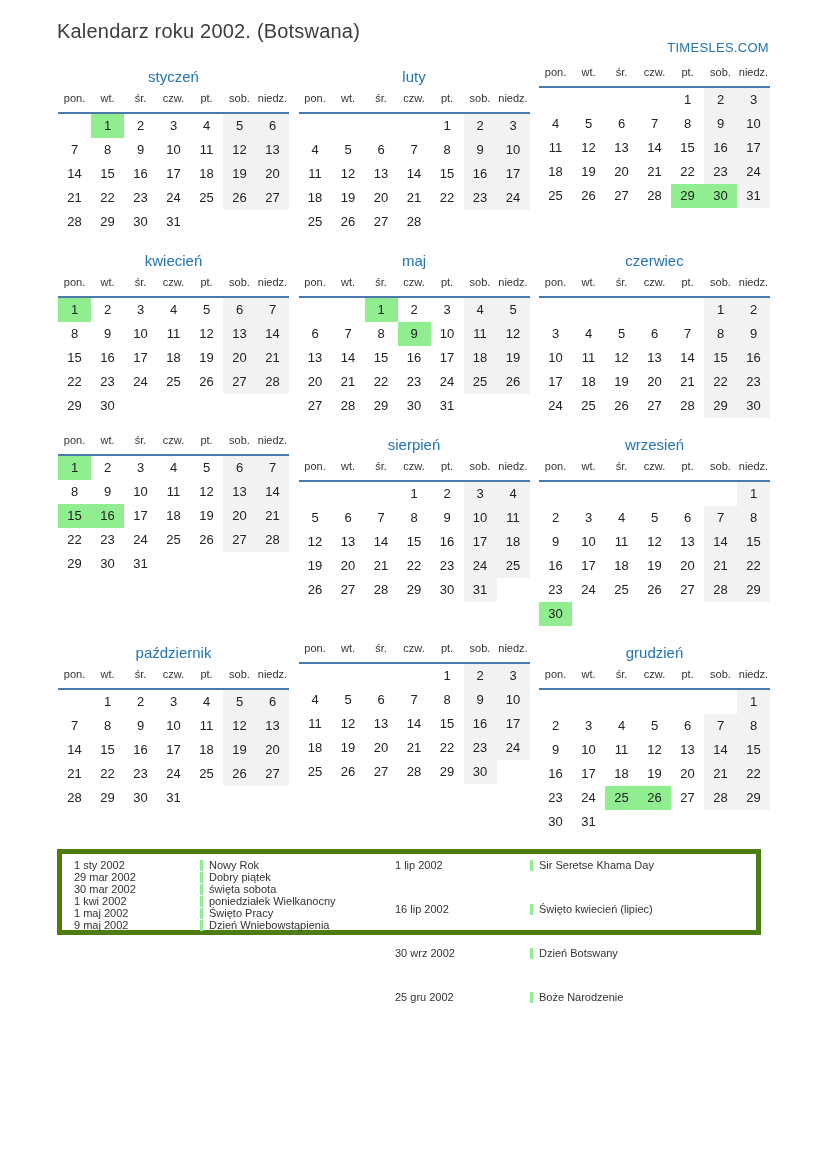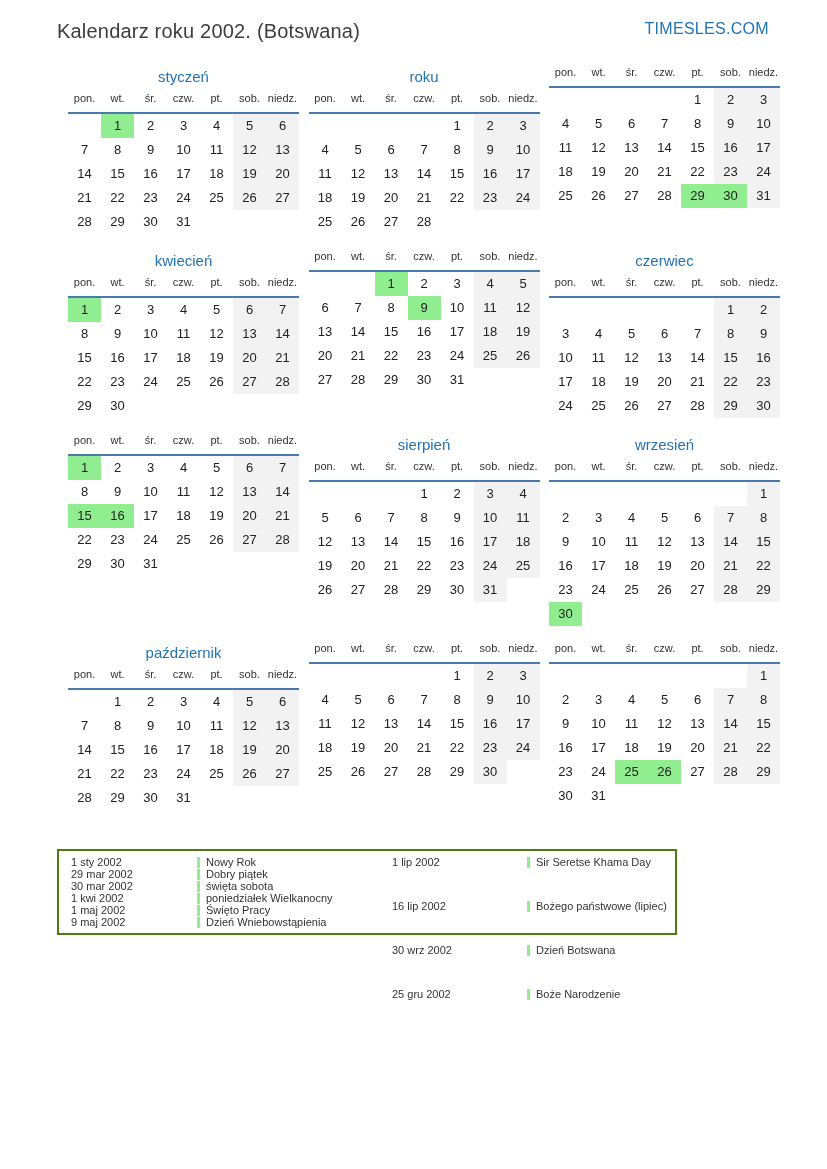--- a/index.html
+++ b/index.html
@@ -29,29 +29,29 @@
     justify-content: space-between;
     align-items: flex-start;
   }
   .page-title {
     font-size: 20px;
     font-weight: 400;
     color: var(--title);
     letter-spacing: 0.2px;
   }
   .site-link {
-    font-size: 16px;
+    font-size: 13px;
     color: var(--accent);
     text-decoration: none;
-    margin-top: 0;
+    margin-top: 20px;
     letter-spacing: 0.3px;
   }
   .months-grid {
     position: absolute;
-    left: 68px;
+    left: 58px;
     top: 66px;
     width: 712px;
     display: grid;
     grid-template-columns: repeat(3, 231px);
     justify-content: space-between;
     row-gap: 16px;
   }
   .month { width: 231px; }
   .month-name {
     text-align: center;
@@ -82,23 +82,23 @@
     text-align: center;
     font-size: 13px;
     color: var(--text);
   }
   .cell.weekend { background: var(--weekend); }
   .cell.holiday { background: var(--holiday); }
   .legend {
     position: absolute;
     left: 57px;
     top: 849px;
-    width: 620px;
+    width: 704px;
     height: 86px;
-    border: 2px solid #4d7c0f;
+    border: 5px solid #4d7c0f;
     display: flex;
     padding: 5px 0;
   }
   .legend-col {
     display: flex;
     flex-direction: column;
     justify-content: space-around;
   }
   .legend-col-left { width: 333px; padding-left: 12px; }
   .legend-col-right { flex: 1; gap: 32px; }
@@ -180,21 +180,21 @@
           <span class="cell">28</span>
           <span class="cell">29</span>
           <span class="cell">30</span>
           <span class="cell">31</span>
           <span class="cell"></span>
           <span class="cell"></span>
           <span class="cell"></span>
         </div>
       </div>
       <div class="month">
-        <div class="month-name">roku</div>
+        <div class="month-name">luty</div>
         <div class="weekdays">
           <span class="weekday">pon.</span>
           <span class="weekday">wt.</span>
           <span class="weekday">śr.</span>
           <span class="weekday">czw.</span>
           <span class="weekday">pt.</span>
           <span class="weekday">sob.</span>
           <span class="weekday">niedz.</span>
         </div>
         <div class="week">
@@ -350,20 +350,21 @@
           <span class="cell">29</span>
           <span class="cell">30</span>
           <span class="cell"></span>
           <span class="cell"></span>
           <span class="cell"></span>
           <span class="cell"></span>
           <span class="cell"></span>
         </div>
       </div>
       <div class="month">
+        <div class="month-name">maj</div>
         <div class="weekdays">
           <span class="weekday">pon.</span>
           <span class="weekday">wt.</span>
           <span class="weekday">śr.</span>
           <span class="weekday">czw.</span>
           <span class="weekday">pt.</span>
           <span class="weekday">sob.</span>
           <span class="weekday">niedz.</span>
         </div>
         <div class="week">
@@ -755,20 +756,21 @@
           <span class="cell">25</span>
           <span class="cell">26</span>
           <span class="cell">27</span>
           <span class="cell">28</span>
           <span class="cell">29</span>
           <span class="cell weekend">30</span>
           <span class="cell"></span>
         </div>
       </div>
       <div class="month">
+        <div class="month-name">grudzień</div>
         <div class="weekdays">
           <span class="weekday">pon.</span>
           <span class="weekday">wt.</span>
           <span class="weekday">śr.</span>
           <span class="weekday">czw.</span>
           <span class="weekday">pt.</span>
           <span class="weekday">sob.</span>
           <span class="weekday">niedz.</span>
         </div>
         <div class="week">
@@ -863,26 +865,26 @@
       </div>
     <div class="legend-col legend-col-right" id="legend-col-1">
         <div class="legend-row">
           <span class="legend-date">1 lip 2002</span>
           <span class="legend-bar"></span>
           <span class="legend-name">Sir Seretse Khama Day</span>
         </div>
         <div class="legend-row">
           <span class="legend-date">16 lip 2002</span>
           <span class="legend-bar"></span>
-          <span class="legend-name">Bożego państwowe (lipiec)</span>
+          <span class="legend-name">Święto kwiecień (lipiec)</span>
         </div>
         <div class="legend-row">
           <span class="legend-date">30 wrz 2002</span>
           <span class="legend-bar"></span>
-          <span class="legend-name">Dzień Botswana</span>
+          <span class="legend-name">Dzień Botswany</span>
         </div>
         <div class="legend-row">
           <span class="legend-date">25 gru 2002</span>
           <span class="legend-bar"></span>
           <span class="legend-name">Boże Narodzenie</span>
         </div>
       </div>
   </div>
 </div>
 

